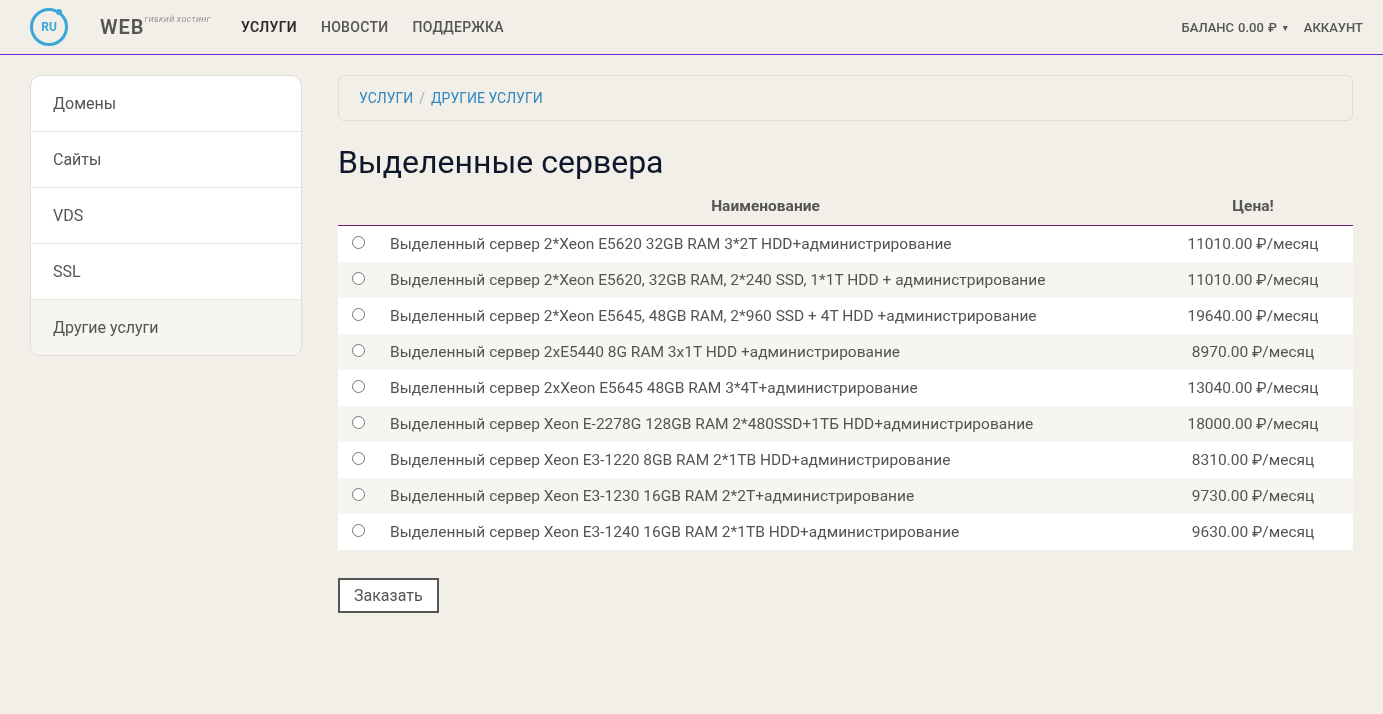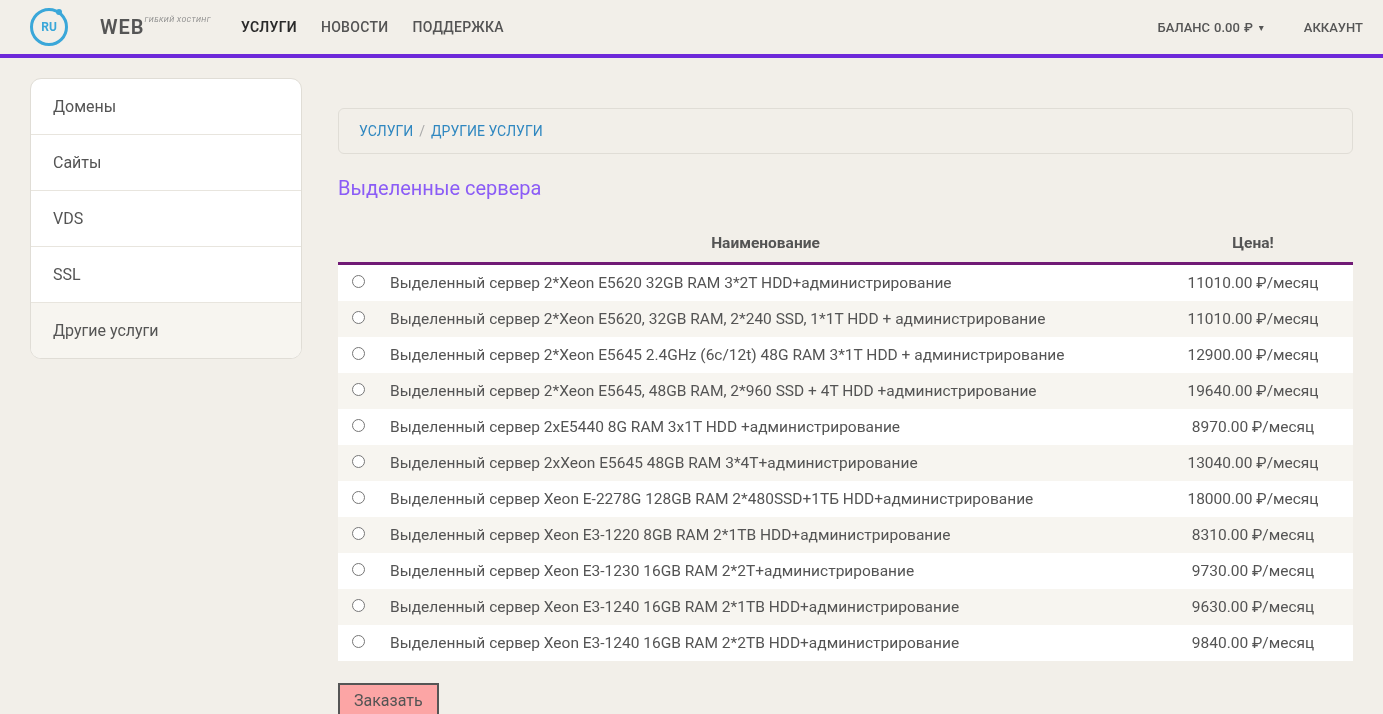--- a/index.html
+++ b/index.html
@@ -7,21 +7,21 @@
       font-family: -apple-system, BlinkMacSystemFont, "Segoe UI", Roboto, "Helvetica Neue", Arial, sans-serif;
       background: #f2efe9;
       color: #545454;
       font-size: 15px;
     }
     .topbar {
       background: #f2efe9;
       display: flex;
       align-items: center;
       padding: 8px 20px 8px 30px;
-      border-bottom: 4px solid #6d28d9;
+      border-bottom: 1px solid #6d28d9;
     }
     .logo {
       display: flex;
       align-items: center;
       gap: 6px;
       margin-right: 30px;
     }
     .logo-circle {
       width: 38px;
       height: 38px;
@@ -47,21 +47,21 @@
       display: flex;
       flex-direction: row;
       line-height: 1;
       margin-left: 26px;
     }
     .logo-text .main { font-weight: 600; font-size: 20px; color: #555; letter-spacing: 1px;}
     .logo-text .sub { font-size: 7px; color: #888; letter-spacing: 0.5px; font-style: italic; }
     .nav { display: flex; gap: 24px; flex: 1; }
     .nav-item { font-size: 14px; color: #545454; cursor: pointer; font-weight: 500; letter-spacing: 0.3px; }
     .nav-item.active { color: #2a2a2a; font-weight: 600; }
-    .topbar-right { display: flex; gap: 40px; align-items: center; font-size: 13px; color: #555; font-weight: 500; }
+    .topbar-right { display: flex; gap: 16px; align-items: center; font-size: 13px; color: #555; font-weight: 500; }
     .balance { display: flex; align-items: center; gap: 4px; cursor: pointer; }
     .caret { font-size: 10px; margin-left: 2px; }
     .container {
       display: flex;
       gap: 36px;
       padding: 20px 30px;
       max-width: 1383px;
     }
     .sidebar {
       width: 272px;
@@ -83,60 +83,59 @@
     .sidebar-item:last-child { border-bottom: none; }
     .sidebar-item.active { background: #f7f5f0; }
     .main { flex: 1; min-width: 0; }
     .breadcrumb {
       background: #f2efe9;
       border: 1px solid #e0ddd6;
       border-radius: 6px;
       padding: 14px 20px;
       font-size: 14px;
       margin-bottom: 22px;
-      margin-top: 30px;
     }
     .breadcrumb a { color: #2f87c0; text-decoration: none; cursor: pointer; }
     .breadcrumb .sep { color: #aaa; margin: 0 6px; }
     .page-title {
-      font-size: 20px;
+      font-size: 32px;
       font-weight: 400;
-      color: #8b5cf6;
-      margin-bottom: 24px;
+      color: #0f172a;
+      margin-bottom: 6px;
     }
     .table {
       width: 100%;
       background: #fff;
       border-collapse: collapse;
       font-size: 15.5px;
     }
     .table thead th {
       background: #f2efe9;
       color: #545454;
       font-weight: 700;
       padding: 10px 12px;
       text-align: center;
-      border-bottom: 3px solid #701a75;
+      border-bottom: 1px solid #701a75;
     }
     .table thead th:first-child { width: 40px; }
     .table thead th.name { text-align: center; }
     .table thead th.price { width: 200px; text-align: center; }
     .table tbody tr:nth-child(even) { background: #f7f5f0; }
     .table tbody tr:nth-child(odd) { background: #ffffff; }
     .table td {
       padding: 9px 12px;
       color: #545454;
       vertical-align: middle;
     }
     .table td.radio-cell { text-align: center; width: 40px; }
     .table td.price-cell { white-space: nowrap; text-align: center; }
     input[type="radio"] { cursor: pointer; }
     .order-btn {
-      margin-top: 22px;
-      background: #fca5a5;
+      margin-top: 28px;
+      background: #ffffff;
       border: 2px solid #555;
       padding: 6px 14px;
       font-size: 16px;
       color: #545454;
       cursor: pointer;
       font-family: inherit;
     }
   </style>
 </head>
 <body>
@@ -195,25 +194,20 @@
             <td>Выделенный сервер 2*Xeon E5620 32GB RAM 3*2T HDD+администрирование</td>
             <td class="price-cell">11010.00 ₽/месяц</td>
           </tr>
           <tr>
             <td class="radio-cell"><input type="radio" name="server" style=""></td>
             <td>Выделенный сервер 2*Xeon E5620, 32GB RAM, 2*240 SSD, 1*1T HDD + администрирование</td>
             <td class="price-cell">11010.00 ₽/месяц</td>
           </tr>
           <tr>
             <td class="radio-cell"><input type="radio" name="server" style=""></td>
-            <td>Выделенный сервер 2*Xeon E5645 2.4GHz (6c/12t) 48G RAM 3*1T HDD + администрирование</td>
-            <td class="price-cell">12900.00 ₽/месяц</td>
-          </tr>
-          <tr>
-            <td class="radio-cell"><input type="radio" name="server" style=""></td>
             <td>Выделенный сервер 2*Xeon E5645, 48GB RAM, 2*960 SSD + 4T HDD +администрирование</td>
             <td class="price-cell">19640.00 ₽/месяц</td>
           </tr>
           <tr>
             <td class="radio-cell"><input type="radio" name="server" style=""></td>
             <td>Выделенный сервер 2xE5440 8G RAM 3x1T HDD +администрирование</td>
             <td class="price-cell">8970.00 ₽/месяц</td>
           </tr>
           <tr>
             <td class="radio-cell"><input type="radio" name="server" style=""></td>
@@ -232,24 +226,19 @@
           </tr>
           <tr>
             <td class="radio-cell"><input type="radio" name="server" style=""></td>
             <td>Выделенный сервер Xeon E3-1230 16GB RAM 2*2T+администрирование</td>
             <td class="price-cell">9730.00 ₽/месяц</td>
           </tr>
           <tr>
             <td class="radio-cell"><input type="radio" name="server" style=""></td>
             <td>Выделенный сервер Xeon E3-1240 16GB RAM 2*1TB HDD+администрирование</td>
             <td class="price-cell">9630.00 ₽/месяц</td>
-          </tr>
-          <tr>
-            <td class="radio-cell"><input type="radio" name="server" style=""></td>
-            <td>Выделенный сервер Xeon E3-1240 16GB RAM 2*2TB HDD+администрирование</td>
-            <td class="price-cell">9840.00 ₽/месяц</td>
           </tr>
         </tbody>
     </table>
 
     <button class="order-btn">Заказать</button>
   </main>
 </div>
 
 </body></html>

